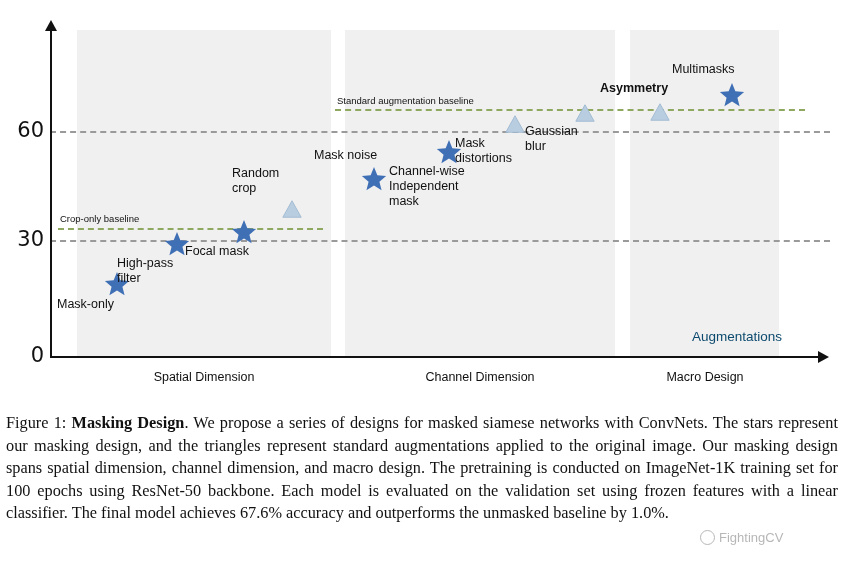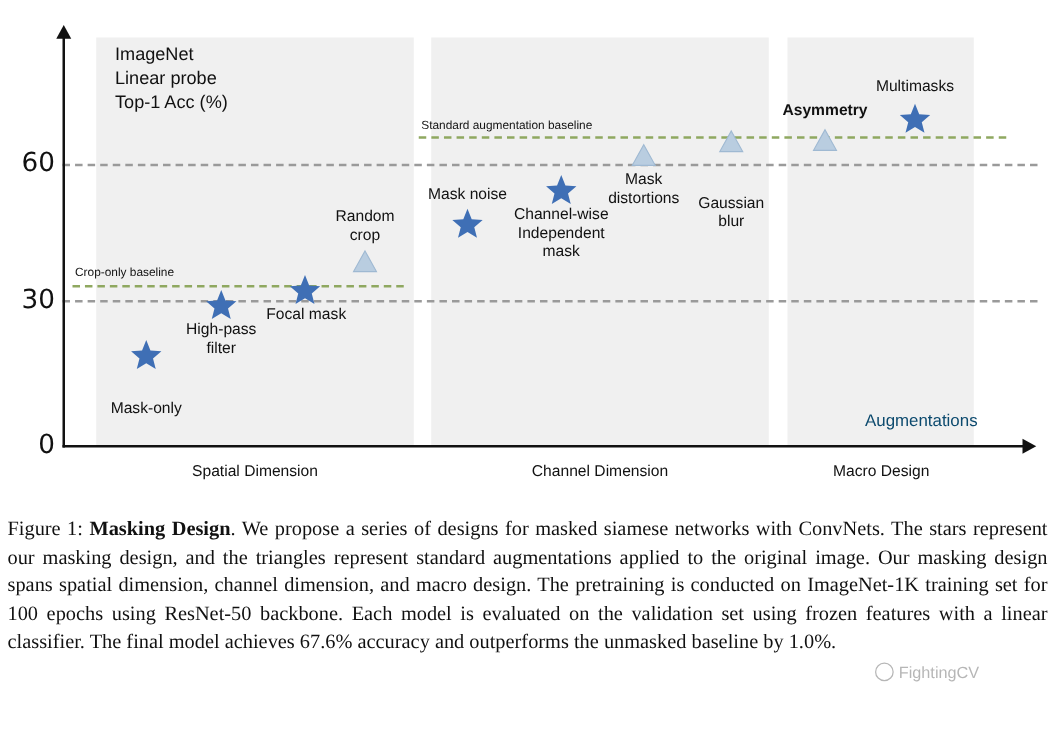--- a/index.html
+++ b/index.html
@@ -89,21 +89,21 @@
   }
 
   
   .marker { position: absolute; }
   .marker svg { display: block; overflow: visible; }
   .pt-label {
     position: absolute;
     font-size: 12.5px;
     line-height: 15px;
     color: #111;
-    text-align: center;
+    text-align: left;
     white-space: pre-line;
   }
 
   
   #caption {
     position: absolute;
     left: 6px; top: 412px;
     width: 832px;
     font-family: "Liberation Serif", serif;
     font-size: 16.3px;
@@ -151,36 +151,33 @@
 
     <div class="axis-line" id="y-axis"></div>
     <div class="axis-line" id="x-axis"></div>
     <div class="arrow-head" id="y-arrow"></div>
     <div class="arrow-head" id="x-arrow"></div>
 
     <div class="ytick" style="left:2px; top:118px;">60</div>
     <div class="ytick" style="left:2px; top:227px;">30</div>
     <div class="ytick" style="left:2px; top:343px;">0</div>
 
-    <div id="plot-title" style="white-space: pre-line;">ImageNet
-Linear probe
-Top-1 Acc (%)</div>
 
     <div class="xcat" style="left:104px; top:370px; width:200px;">Spatial Dimension</div>
     <div class="xcat" style="left:380px; top:370px; width:200px;">Channel Dimension</div>
     <div class="xcat" style="left:605px; top:370px; width:200px;">Macro Design</div>
 
     <div id="augmentations-label">Augmentations</div>
 
     <div class="marker" style="left:104px; top:271px;">
       <svg width="26" height="26" viewBox="0 0 24 24" aria-hidden="true">
         <polygon points="12,1 15.1,8.6 23.2,9.2 17,14.5 19,22.4 12,18 5,22.4 7,14.5 0.8,9.2 8.9,8.6" fill="#3f6fb5"></polygon>
       </svg>
     </div>
-    <div class="pt-label" style="left:57px; top:297px; width:120px;margin-top:22px;">Mask-only</div>
+    <div class="pt-label" style="left:57px; top:297px; width:120px;">Mask-only</div>
 
     <div class="marker" style="left:164px; top:231px;">
       <svg width="26" height="26" viewBox="0 0 24 24" aria-hidden="true">
         <polygon points="12,1 15.1,8.6 23.2,9.2 17,14.5 19,22.4 12,18 5,22.4 7,14.5 0.8,9.2 8.9,8.6" fill="#3f6fb5"></polygon>
       </svg>
     </div>
     <div class="pt-label" style="left:117px; top:256px; width:120px;">High-pass
 filter</div>
 
     <div class="marker" style="left:231px; top:219px;">
@@ -220,21 +217,21 @@
       </svg>
     </div>
     <div class="pt-label" style="left:455px; top:136px; width:120px;">Mask
 distortions</div>
 
     <div class="marker" style="left:574px; top:102px;">
       <svg width="22" height="22" viewBox="0 0 24 24" aria-hidden="true">
         <polygon points="12,3 22,21 2,21" fill="#b9cde0" stroke="#9fb9d2" stroke-width="1"></polygon>
       </svg>
     </div>
-    <div class="pt-label" style="left:525px; top:124px; width:120px;margin-top:31px;">Gaussian
+    <div class="pt-label" style="left:525px; top:124px; width:120px;">Gaussian
 blur</div>
 
     <div class="marker" style="left:649px; top:101px;">
       <svg width="22" height="22" viewBox="0 0 24 24" aria-hidden="true">
         <polygon points="12,3 22,21 2,21" fill="#b9cde0" stroke="#9fb9d2" stroke-width="1"></polygon>
       </svg>
     </div>
     <div class="pt-label" style="left:600px; top:81px; width:120px;font-weight:bold;">Asymmetry</div>
 
     <div class="marker" style="left:719px; top:82px;">

